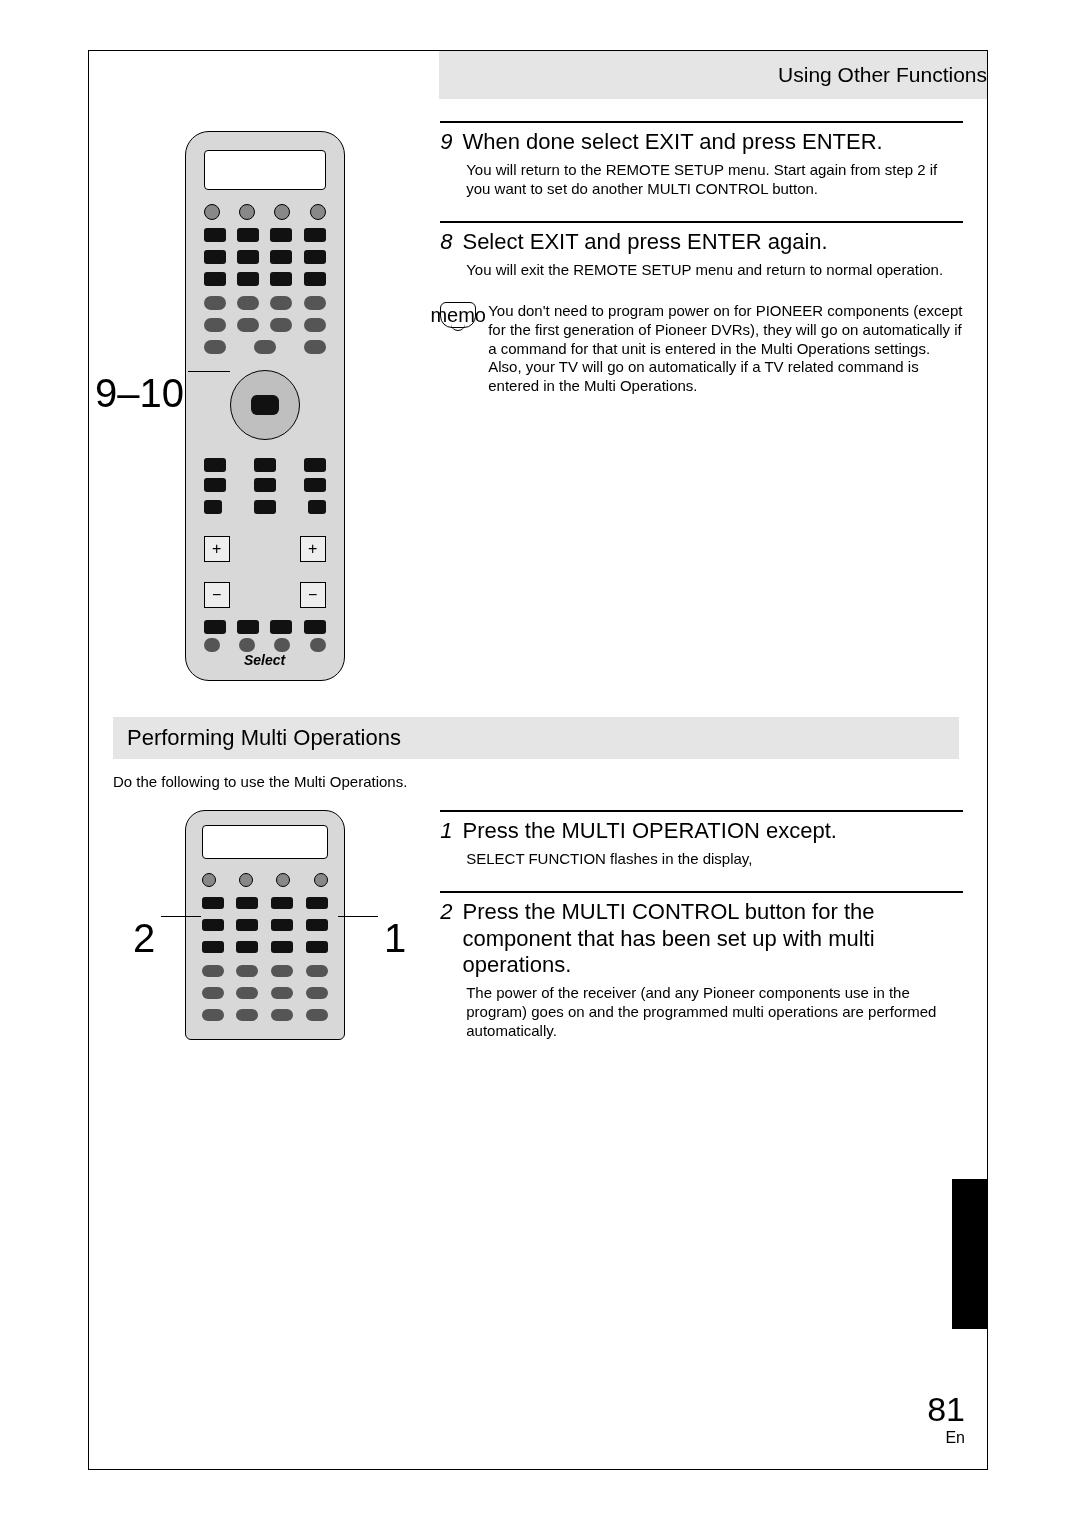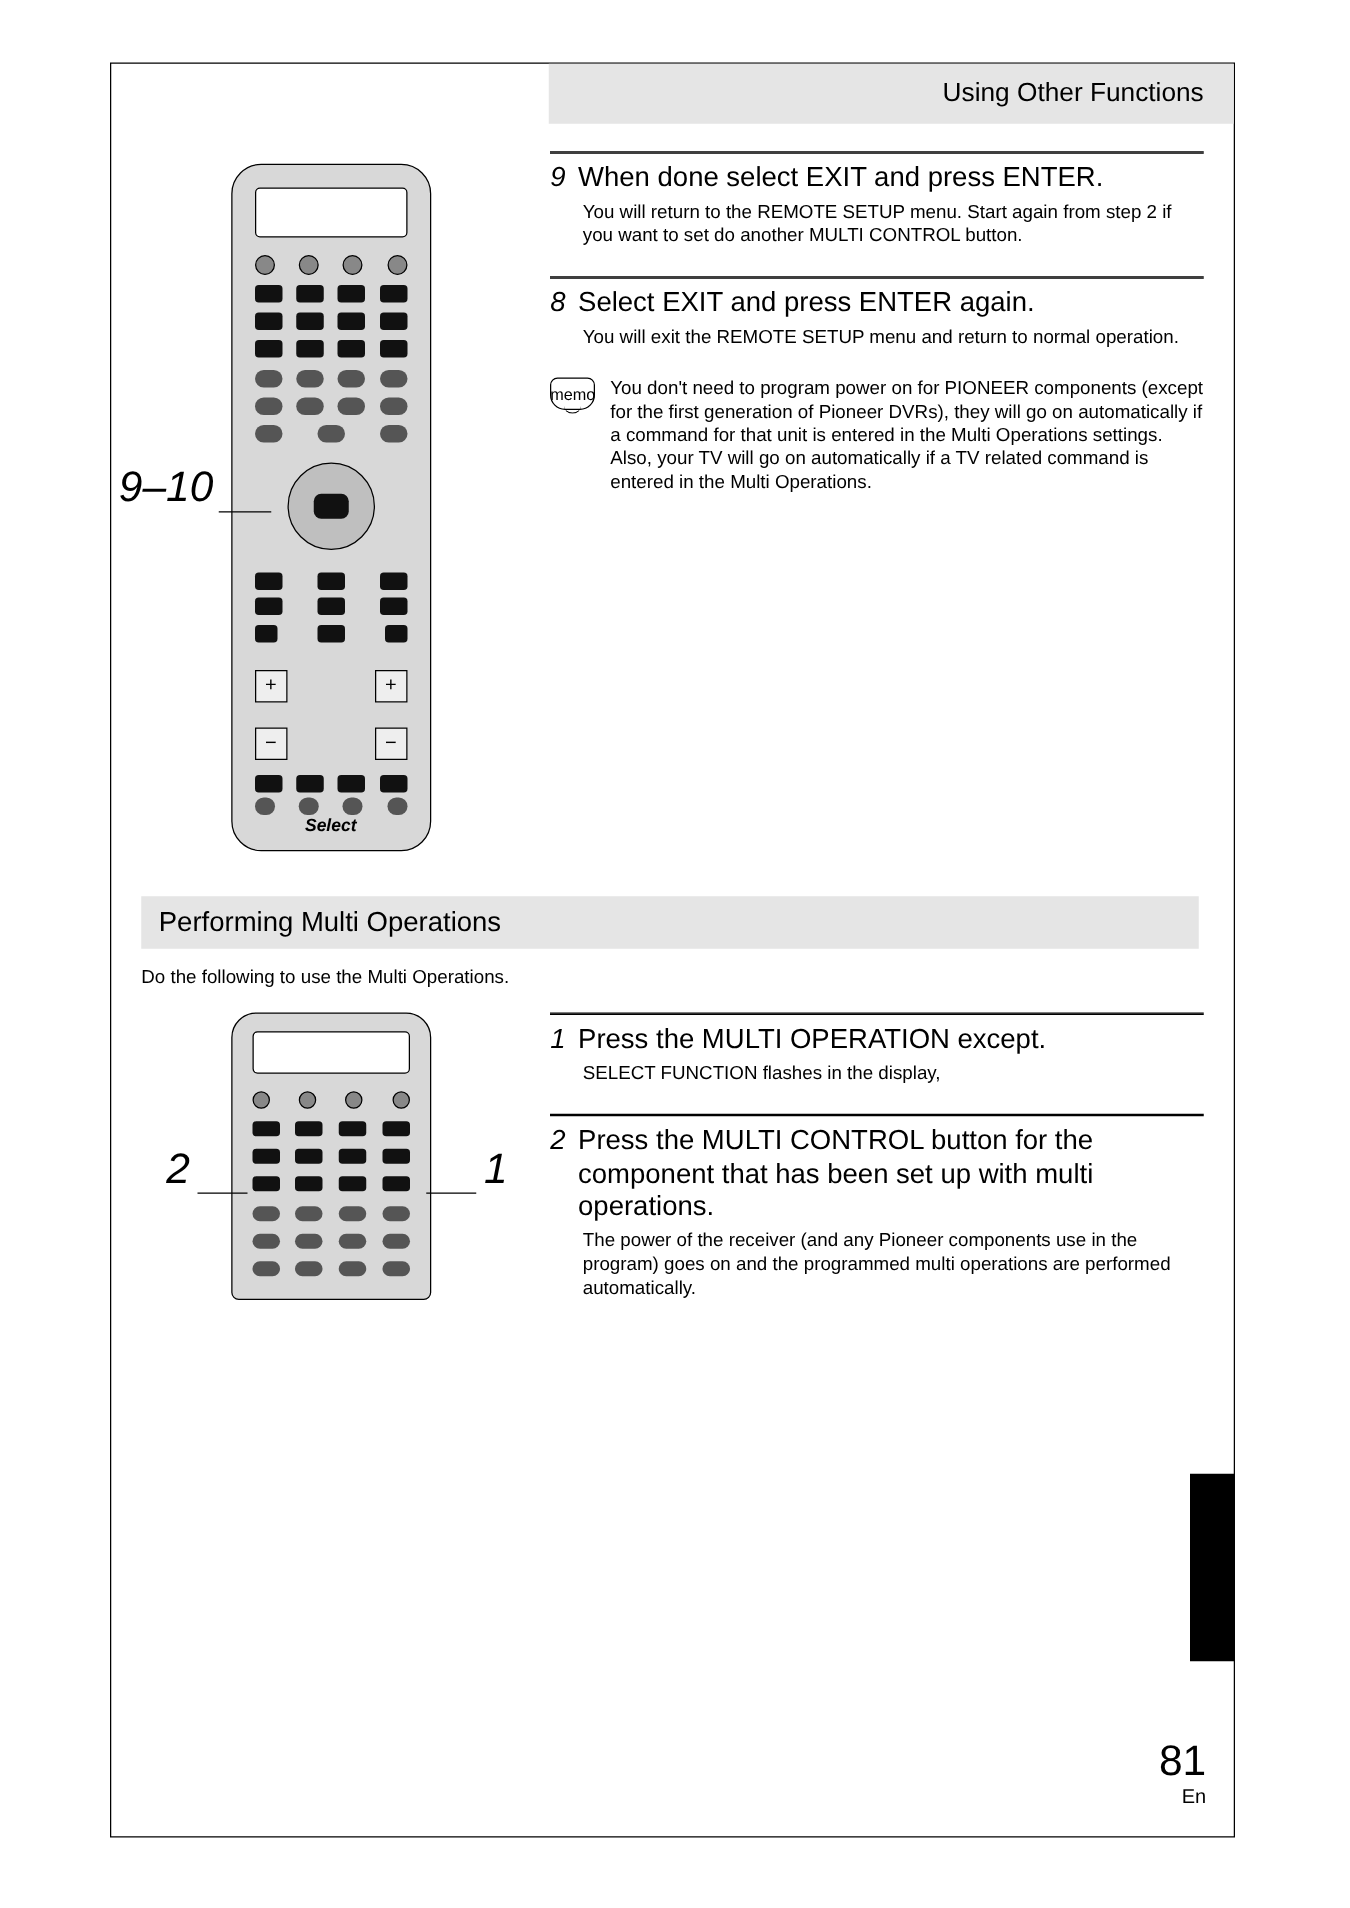--- a/index.html
+++ b/index.html
@@ -21,21 +21,20 @@
   .header-bar {
     position: absolute;
     right: 0;
     top: 0;
     width: 548px;
     height: 48px;
     background: #e5e5e5;
     display: flex;
     align-items: center;
     justify-content: flex-end;
-    padding-right: 24px;
     font-size: 21px;
     color: #000;
   }
   .content {
     position: absolute;
     top: 70px;
     left: 0;
     right: 0;
   }
   .two-col {
@@ -109,24 +108,23 @@
     display:flex; justify-content:space-between;
   }
   .remote-small .btn-row .rbtn {
     width:22px; height:12px; background:#111; border-radius:3px;
   }
   .remote-small .btn-row .rnd {
     width:14px; height:14px; background:#888; border:1px solid #000; border-radius:50%;
   }
   .callout {
     position: absolute;
-    font-size: 34px;
-    display: flex;
-    align-items: flex-end;
-    font-style: italic;
+    font-size: 40px;
+    display: flex;
+    align-items: flex-start;
   }
   .callout .line {
     height: 1px;
     background: #000;
   }
   .step {
     margin-bottom: 22px;
   }
   .step-rule {
     height: 2px;
@@ -156,21 +154,21 @@
     margin-top: 6px;
   }
   .memo-tag {
     width: 36px;
     height: 26px;
     border: 1px solid #000;
     border-radius: 6px 6px 12px 12px;
     display: flex;
     align-items: center;
     justify-content: center;
-    font-size: 13px;
+    font-size: 20px;
     position: relative;
     flex-shrink:0;
   }
   .memo-tag::after{
     content:""; position:absolute; bottom:-4px; left:10px; right:10px; height:6px;
     border-bottom:1px solid #000; border-radius:0 0 10px 10px;
   }
   .memo-text { font-size: 15px; line-height: 1.25; }
   .section-bar {
     background: #e5e5e5;

